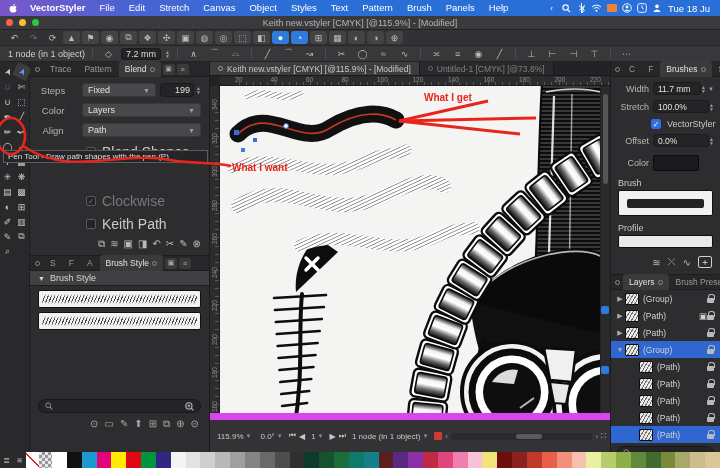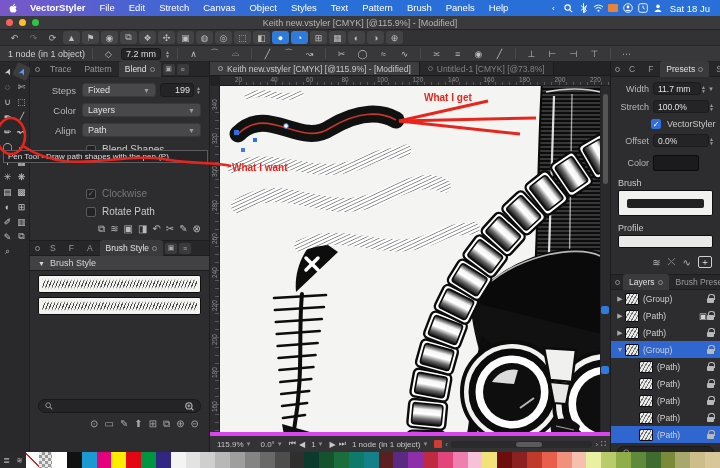--- a/index.html
+++ b/index.html
@@ -53,31 +53,31 @@
     display:flex; align-items:center; font-size:8.5px; color:#9a9a9a; padding:0 2px; gap:1px; }
   .tab { padding:8px 6px; height:15px; display:flex; align-items:center; gap:3px; white-space:nowrap; }
   .tab.active { background:#3a3a3c; color:#e2e2e2; border-radius:3px 3px 0 0; }
   .tab .tdot { width:5px; height:5px; border-radius:50%; border:1px solid #8a8a8a; }
   .pbtn { width:12px; height:11px; background:#3a3a3c; border-radius:2px; color:#aaa; font-size:7px;
     display:flex; align-items:center; justify-content:center; margin-left:1px; }
 
   
   #leftpanel { left:30px; top:62px; width:180px; height:390px; }
   .formrow { display:flex; align-items:center; margin:6px 8px 0 0; }
-  .flabel { width:46px; text-align:right; color:#b7b7b7; font-size:9.5px; margin-right:6px; flex:0 0 auto;}
+  .flabel { width:46px; text-align:center; color:#b7b7b7; font-size:9.5px; margin-right:6px; flex:0 0 auto;}
   .select { flex:1; height:14px; background:#48484a; border:1px solid #39393b; border-radius:3px;
     color:#e0e0e0; font-size:9px; display:flex; align-items:center; padding:0 5px; }
   .select .chev { margin-left:auto; color:#9d9d9f; font-size:7px; }
   .numbox { width:34px; height:14px; background:#242426; border:1px solid #1b1b1d; border-radius:3px;
     color:#e0e0e0; font-size:9px; display:flex; align-items:center; justify-content:flex-end; padding:0 3px; margin-left:4px;}
   .cbrow { display:flex; align-items:center; margin:7px 0 0 56px; gap:6px; }
   .cb { width:10px; height:10px; background:#232325; border:1px solid #5a5a5c; border-radius:2px;
     display:flex; align-items:center; justify-content:center; font-size:8px; color:#bbb; }
   .cb.checked.blue { background:#2f6fde; border-color:#2f6fde; color:#fff; }
-  .cblabel { color:#c9c9c9; font-size:10px; }
+  .cblabel { color:#c9c9c9; font-size:14px; }
   .cbrow.disabled .cblabel { color:#77777a; } .cbrow.disabled .cb { color:#77777a; }
   #blendicons { display:flex; justify-content:flex-end; gap:5px; padding:6px 8px 5px 0; color:#b9b9b9; font-size:10px; border-bottom:1px solid #1d1d1f;}
 
   
   #bs-header { height:15px; background:#414143; display:flex; align-items:center; color:#d5d5d5;
     font-size:9px; padding:0 8px; gap:5px; border-bottom:1px solid #1d1d1f;}
   .brushstrip { margin:4px 8px 0 8px; height:18px; background:#f2f2f0; border-radius:2px; position:relative; overflow:hidden; border:1px solid #0f0f10;}
   .brushstrip .tex { position:absolute; left:3px; right:3px; top:3px; bottom:3px;
     background:repeating-linear-gradient(112deg, rgba(40,40,40,.85) 0 1px, rgba(255,255,255,0) 1px 3px);
     -webkit-mask-image:linear-gradient(180deg,transparent 0,black 30%,black 70%,transparent 100%);
@@ -96,21 +96,21 @@
   .hlab { position:absolute; top:0; color:#8e8e90; font-size:6.5px; }
   .htick { position:absolute; bottom:0; width:1px; height:4px; background:#58585a; }
   #vruler { position:absolute; left:0; top:24px; width:10px; bottom:13px; background:#2c2c2e; border-right:1px solid #1c1c1e; overflow:hidden;}
   .vlab { position:absolute; left:1px; color:#8e8e90; font-size:6.5px; transform:rotate(-90deg); transform-origin:left top; }
   .vtick { position:absolute; right:0; height:1px; width:4px; background:#58585a; }
   #canvaswhite { position:absolute; left:10px; top:24px; width:380px; height:353px; background:#f4f4f2; overflow:hidden; }
   #cscroll { position:absolute; right:0; top:24px; width:9px; bottom:13px; background:#2a2a2c; }
   #cscroll .thumb { position:absolute; left:2px; top:8px; width:5px; height:90px; background:#555; border-radius:3px; }
   .bluehandle { position:absolute; width:8px; height:8px; background:#2f7bdc; border-radius:2px; right:1px; }
   #cstatus { position:absolute; left:0; bottom:0; width:400px; height:13px; background:#333335;
-    border-top:4px solid #d946ef; display:flex; align-items:center; font-size:8px; color:#c7c7c9; gap:3px; padding:8px 4px;}
+    border-top:7px solid #d946ef; display:flex; align-items:center; font-size:8px; color:#c7c7c9; gap:3px; padding:16px 4px;}
   #cstatus .chip { display:flex; align-items:center; gap:2px; padding:0 3px; }
   #cstatus .chev { color:#8b8b8d; font-size:6px; }
   #cstatus .warn { width:8px; height:8px; background:#d23b2f; border-radius:1px; }
   #cstatus .hscroll { flex:1; height:7px; background:#2a2a2c; border-radius:3px; position:relative; }
   #cstatus .hscroll .thumb { position:absolute; left:46%; width:18%; top:1px; bottom:1px; background:#5a5a5c; border-radius:3px;}
 
   .redlabel { position:absolute; color:#e8251d; font-size:10px; font-weight:bold; }
 
   
   #rightpanel { left:610px; top:62px; width:110px; height:390px; border-left:1px solid #1c1c1e; background:#2d2d2f;}
@@ -210,21 +210,21 @@
           <rect x="0.7" y="0.7" width="8.6" height="8.6" rx="2" fill="none" stroke="#fff" stroke-width="0.9"></rect>
           <path d="M5 2.6V5l1.7 1" fill="none" stroke="#fff" stroke-width="0.9"></path>
         </svg>
       </span>
     <span class="micon">
         <svg width="10" height="10" viewBox="0 0 10 10">
           <circle cx="5" cy="3.4" r="1.8" fill="#fff"></circle>
           <path d="M1.4 9a3.8 3.8 0 0 1 7.2 0z" fill="#fff"></path>
         </svg>
       </span>
-    <span class="clock">Sat 18 Ju</span>
+    <span class="clock">Tue 18 Ju</span>
   </div>
 
   <div id="titlebar" class="abs">
     <span class="tl" style="background:#ff5f57"></span>
     <span class="tl" style="background:#febc2e"></span>
     <span class="tl" style="background:#28c840"></span>
     <span id="titletext">Keith new.vstyler [CMYK] [@115.9%] - [Modified]</span>
   </div>
 
   <div id="tb1" class="abs">
@@ -386,21 +386,21 @@
       <span class="cb"></span>
       <span class="cblabel">Blend Shapes</span>
     </div>
     <div style="height:26px"></div>
     <div class="cbrow disabled">
       <span class="cb">✓</span>
       <span class="cblabel">Clockwise</span>
     </div>
     <div class="cbrow">
       <span class="cb"></span>
-      <span class="cblabel">Rotate Path</span>
+      <span class="cblabel">Keith Path</span>
     </div>
     <div id="blendicons">
         <span>⧉</span>
         <span>≋</span>
         <span>▣</span>
         <span>◨</span>
         <span>↶</span>
         <span>✂</span>
         <span>✎</span>
         <span>⊗</span>
@@ -786,21 +786,21 @@
   </div>
 
   <div id="rightpanel" class="abs">
     <div class="tabbar">
       <span class="tab" style="padding:0 2px">
           <span class="tdot"></span>
         </span>
       <span class="tab">C</span>
       <span class="tab">F</span>
       <span class="tab active">
-          <span>Presets</span>
+          <span>Brushes</span>
           <span class="tdot"></span>
         </span>
       <span class="tab">S</span>
     </div>
     <div class="rrow">
       <span class="rlabel">Width</span>
       <span class="rval">11.7 mm</span>
       <span class="stepper">
           <span>▲</span>
           <span>▼</span>

